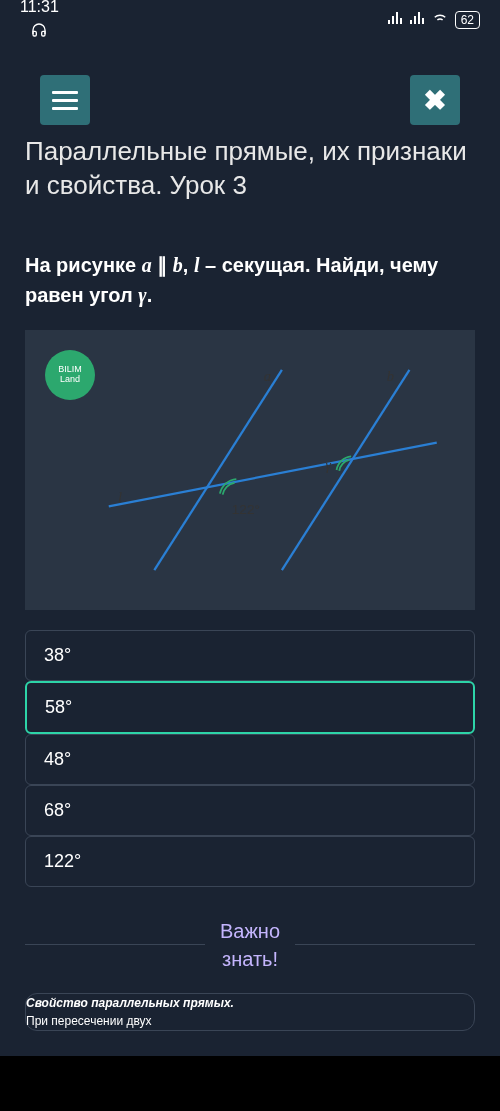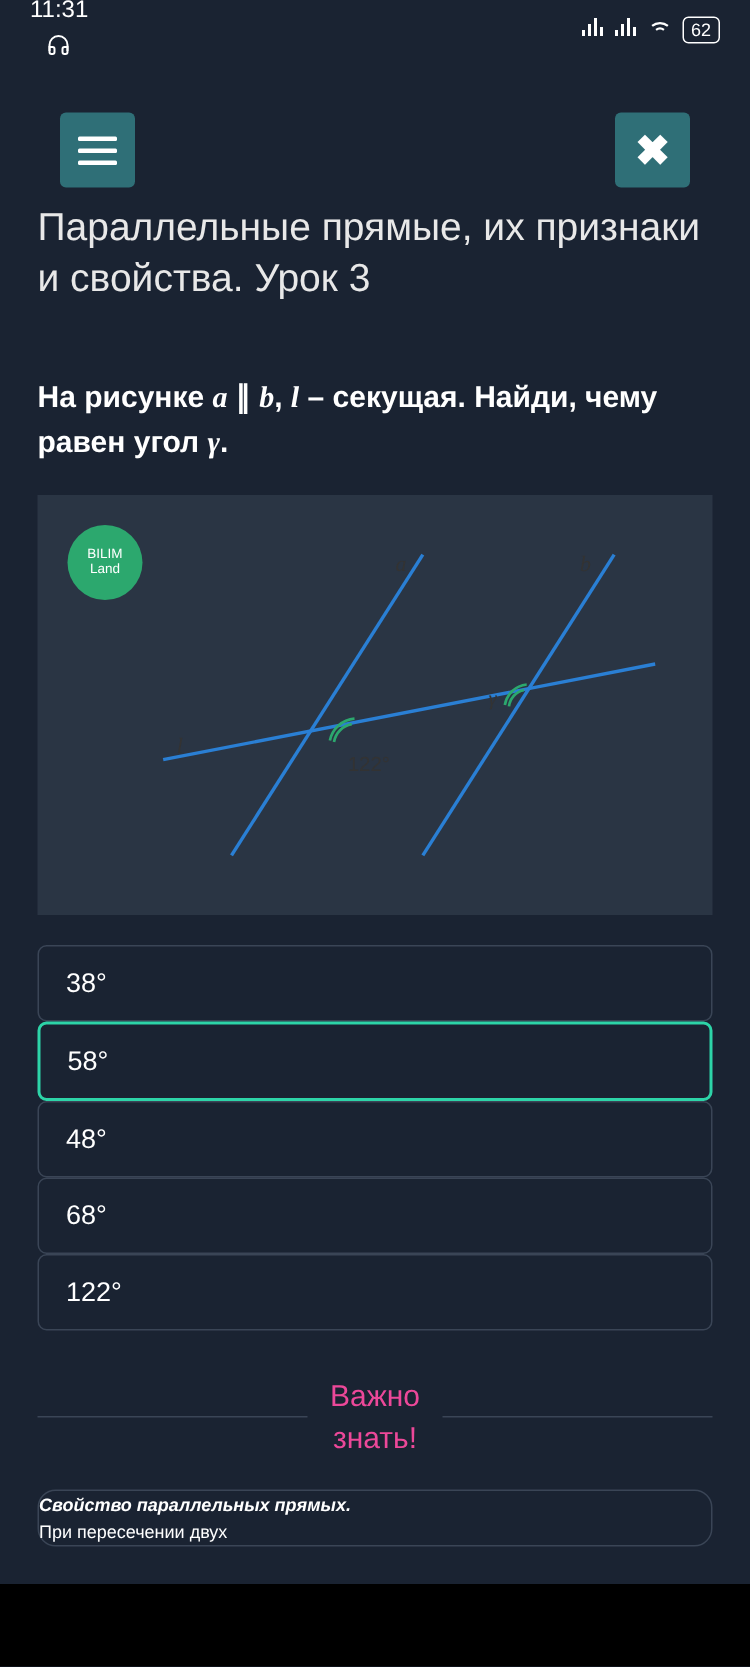--- a/index.html
+++ b/index.html
@@ -142,21 +142,21 @@
     }
     .divider-line {
       flex: 1;
       height: 1px;
       background: #3a4556;
     }
     .divider-text {
       text-align: center;
       font-size: 20px;
       line-height: 1.4;
-      color: #ec4899;
+      color: #c4b5fd;
     }
     .info-box {
       border: 1px solid #3a4556;
       border-radius: 12px;
       font-size: 12px;
       line-height: 1.5;
     }
     .info-box .bold-italic {
       font-weight: 600;
       font-style: italic;

